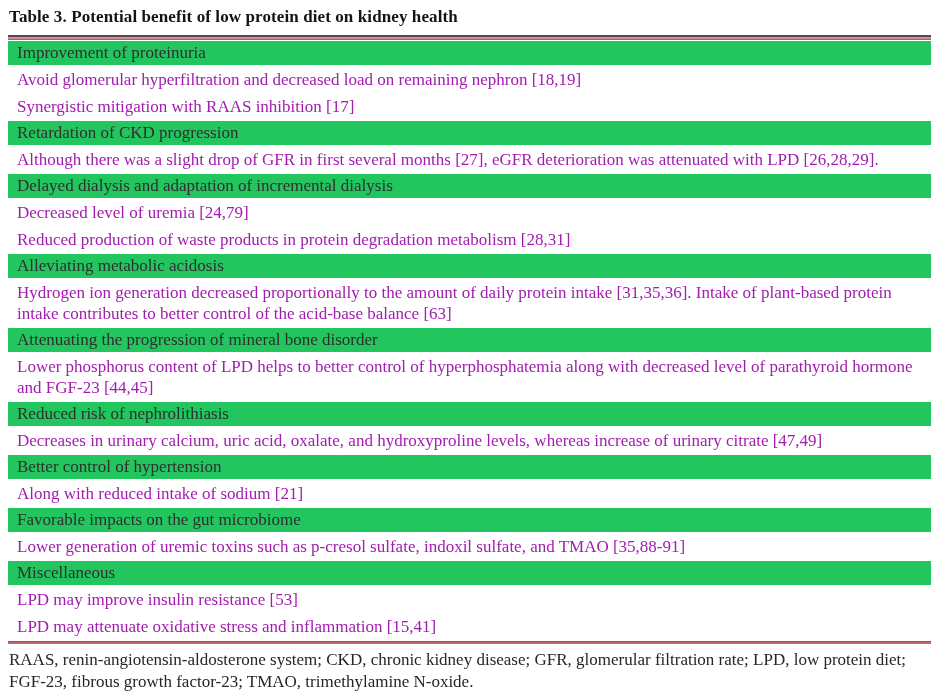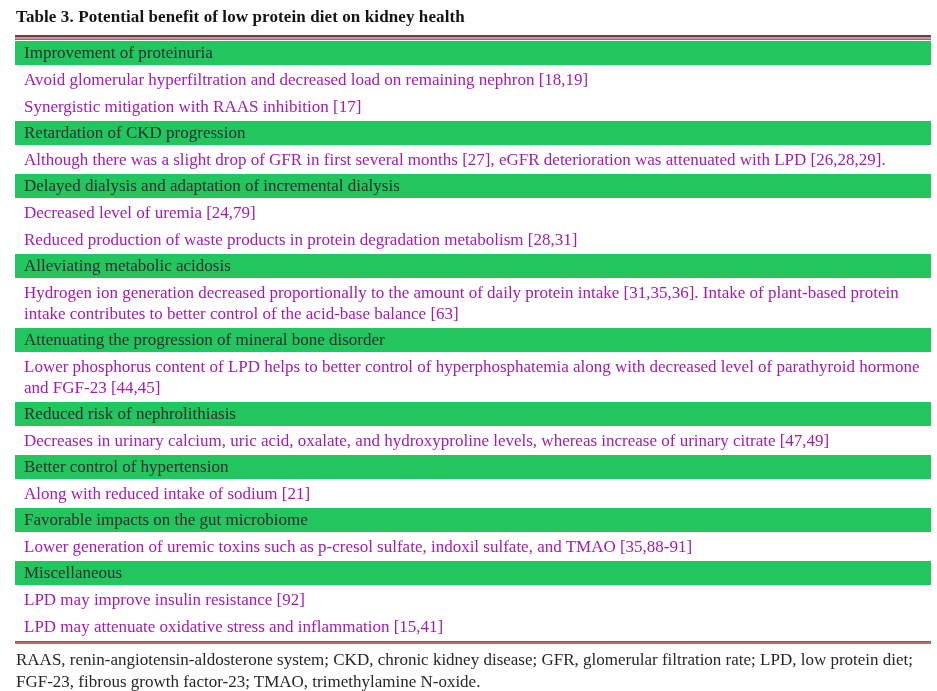--- a/index.html
+++ b/index.html
@@ -12,21 +12,21 @@
     height: 691px;
     overflow: hidden;
     font-family: "Liberation Serif", "DejaVu Serif", serif;
     color: #262626;
     box-sizing: border-box;
   }
   .page {
     box-sizing: border-box;
     width: 937px;
     height: 493px;
-    padding: 0 6px 0 15px;
+    padding: 0 6px 0 8px;
   }
   .title {
     font-size: 17px;
     font-weight: bold;
     color: #141414;
     line-height: 20px;
     margin: 0;
     padding: 7px 0 8px 1px;
     letter-spacing: 0.1px;
   }
@@ -98,21 +98,21 @@
     <div class="band">Reduced risk of nephrolithiasis</div>
     <div class="row">Decreases in urinary calcium, uric acid, oxalate, and hydroxyproline levels, whereas increase of urinary citrate [47,49]</div>
 
     <div class="band">Better control of hypertension</div>
     <div class="row">Along with reduced intake of sodium [21]</div>
 
     <div class="band">Favorable impacts on the gut microbiome</div>
     <div class="row">Lower generation of uremic toxins such as p-cresol sulfate, indoxil sulfate, and TMAO [35,88-91]</div>
 
     <div class="band">Miscellaneous</div>
-    <div class="row">LPD may improve insulin resistance [92]</div>
+    <div class="row">LPD may improve insulin resistance [53]</div>
     <div class="row">LPD may attenuate oxidative stress and inflammation [15,41]</div>
 
   </div>
 
   <div class="rule-bottom"></div>
 
   <div class="footnote">RAAS, renin-angiotensin-aldosterone system; CKD, chronic kidney disease; GFR, glomerular filtration rate; LPD, low protein diet; FGF-23, fibrous growth factor-23; TMAO, trimethylamine N-oxide.</div>
 
 </div>
 

